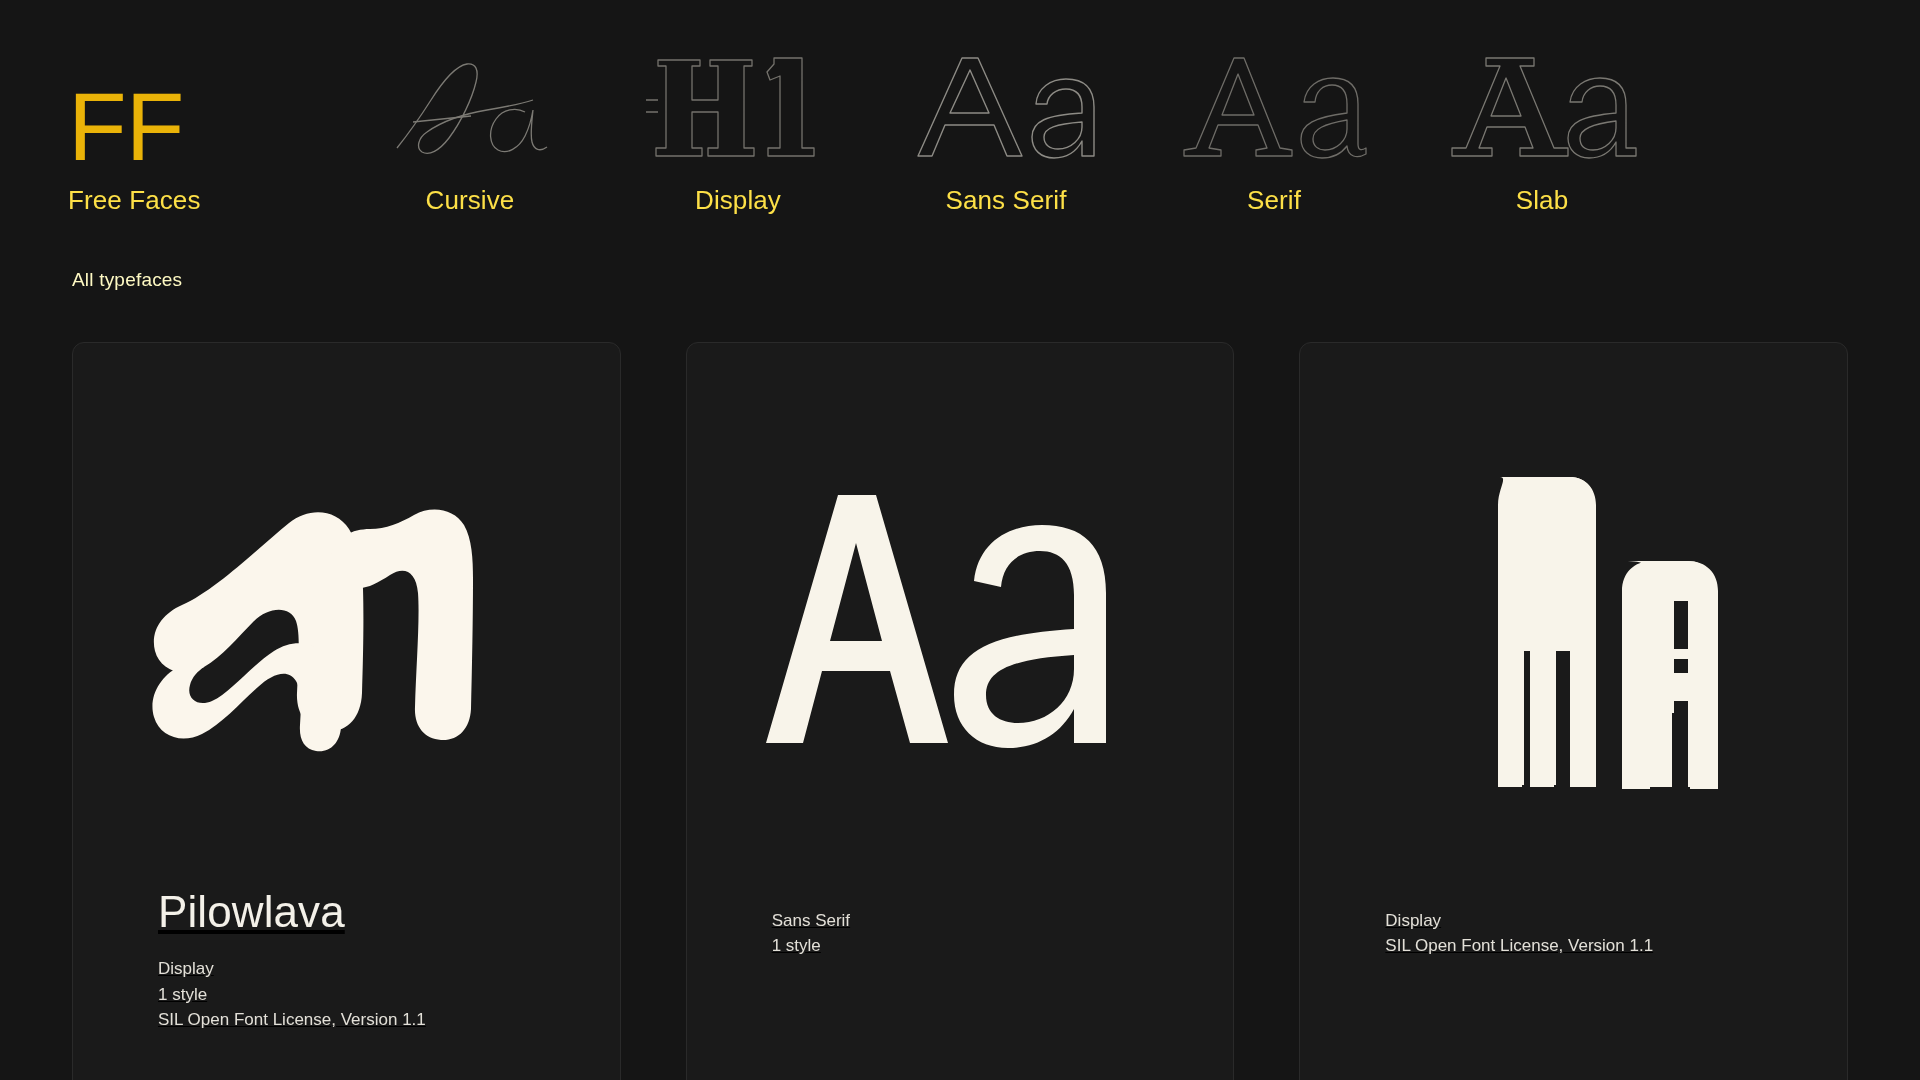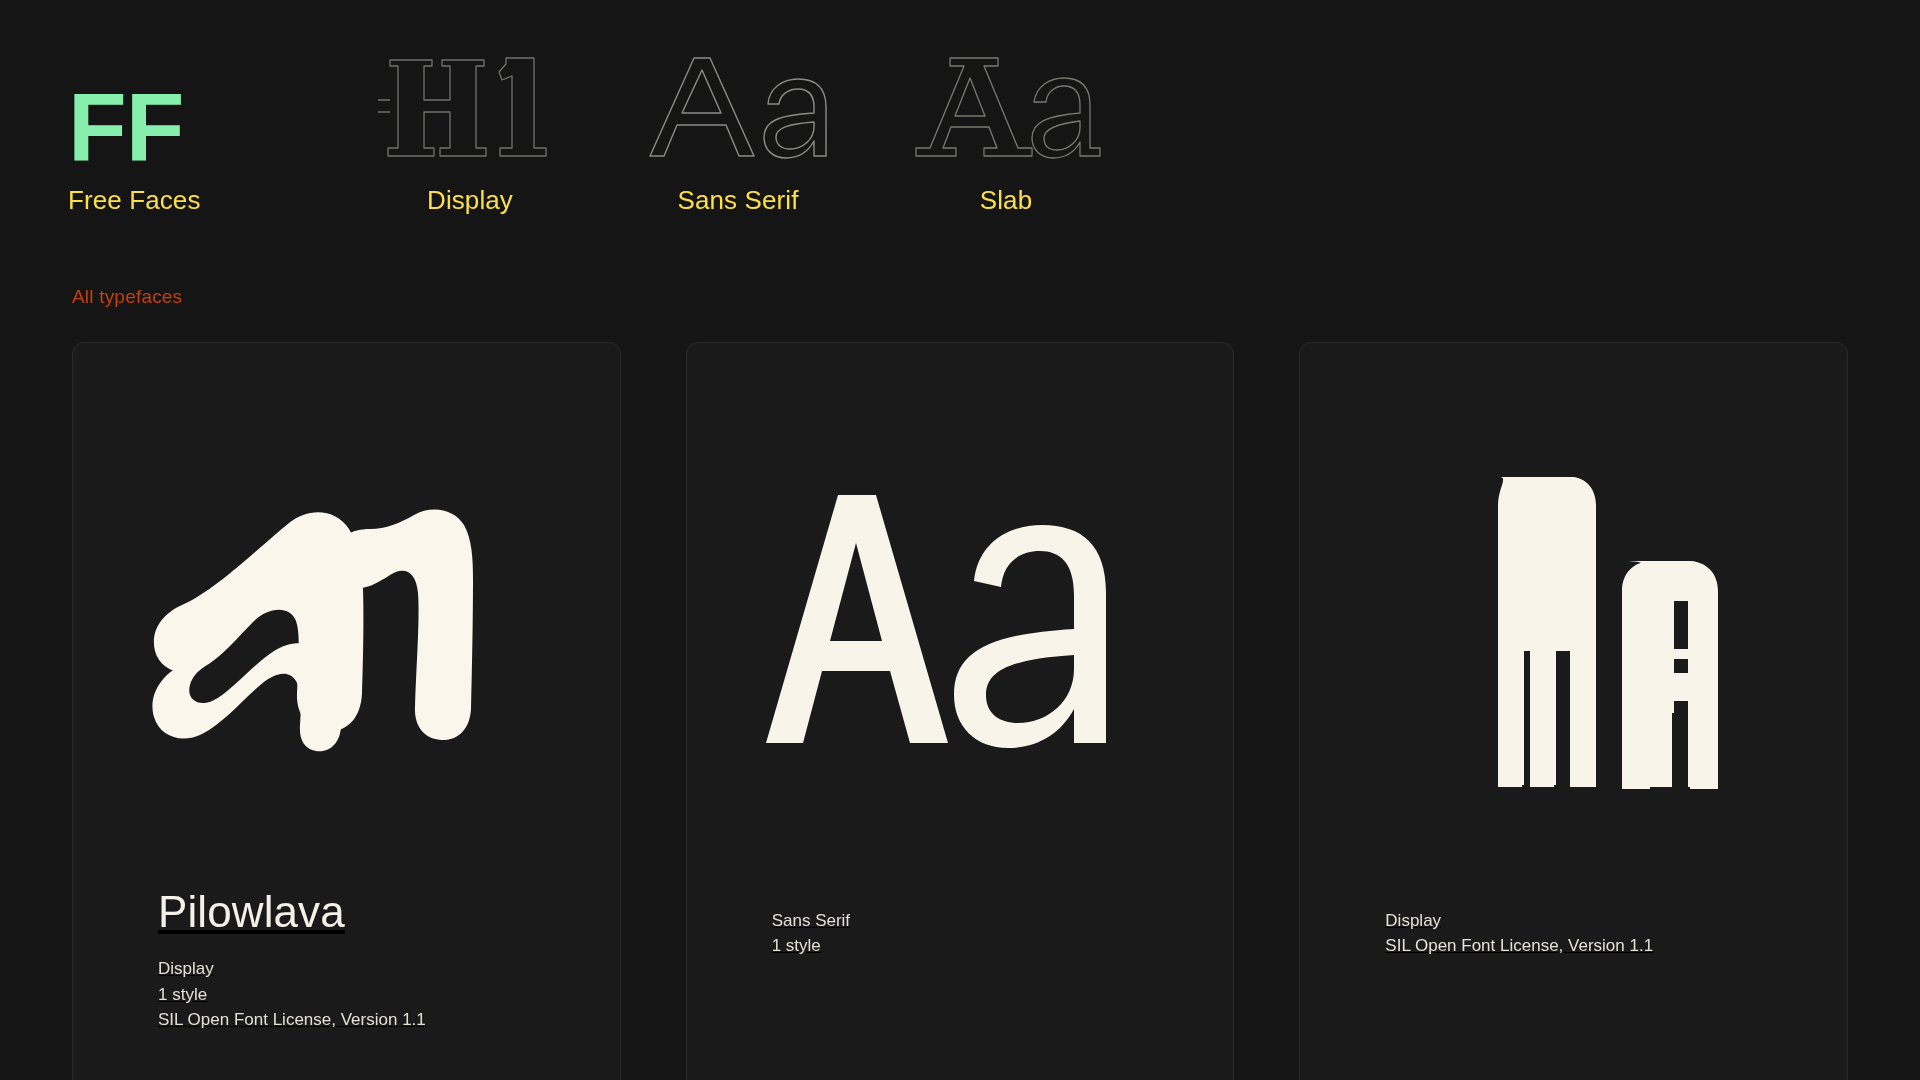--- a/index.html
+++ b/index.html
@@ -49,33 +49,33 @@
     margin-top:14px;
     font-size:26px;
     letter-spacing:0.1px;
     color:#fde047;
     line-height:1.1;
     white-space:nowrap;
   }
   
   .brand-mark {
     font-size:96px;
-    font-weight:700;
+    font-weight:400;
     letter-spacing:-1px;
     line-height:0.95;
-    color:#86efac;
+    color:#eab308;
     font-family:"Liberation Sans", sans-serif;
   }
 
   
   #section-label {
     position:absolute;
-    left:72px; top:286px;
+    left:72px; top:269px;
     font-size:19px;
-    color:#c2410c;
+    color:#fef9c3;
     letter-spacing:0.2px;
   }
 
   
   #grid {
     position:absolute;
     left:0; top:342px;
     width:1920px;
     padding:0 72px;
     display:flex;
@@ -127,20 +127,32 @@
 
 <div id="header">
 
   <a class="nav-item">
     <div class="nav-glyph">
       <span class="brand-mark">FF</span>
     </div>
     <div class="nav-label">Free Faces</div>
   </a>
 
+  <a class="nav-item center">
+    <div class="nav-glyph">
+      <svg width="190" height="120" viewBox="0 0 190 120">
+        <g fill="none" stroke="#7c7a74" stroke-width="1.3">
+          <path d="M22 96 C30 86 42 70 56 48 C68 29 80 14 92 12 C101 11 104 18 101 30 C97 47 86 70 74 86 C64 99 54 104 47 100 C41 96 43 86 52 80 C66 70 88 62 112 58 C130 55 146 52 158 48"></path>
+          <path d="M38 70 L96 64"></path>
+          <path d="M150 60 C141 55 128 57 121 67 C113 78 114 93 123 98 C132 103 144 96 150 84 C155 74 157 64 158 58 C157 68 155 82 157 90 C159 98 165 100 172 95"></path>
+        </g>
+      </svg>
+    </div>
+    <div class="nav-label">Cursive</div>
+  </a>
 
   <a class="nav-item center">
     <div class="nav-glyph">
       <svg width="185" height="120" viewBox="0 0 185 120">
         <g fill="none" stroke="#74726c" stroke-width="1.3" stroke-linejoin="round">
           <path d="M12 14 L12 8 L54 8 L54 14 L46 14 L46 48 L72 48 L72 14 L64 14 L64 8 L106 8 L106 14 L98 14 L98 96 L108 96 L108 104 L62 104 L62 96 L72 96 L72 60 L46 60 L46 96 L56 96 L56 104 L10 104 L10 96 L20 96 L20 14 Z"></path>
           <path d="M128 12 L128 6 L156 6 L156 96 L168 96 L168 104 L122 104 L122 96 L134 96 L134 24 L124 28 L121 20 Z"></path>
           <path d="M0 48 L12 48 M0 60 L12 60"></path>
         </g>
       </svg>
@@ -154,20 +166,31 @@
       <svg width="185" height="120" viewBox="0 0 185 120">
         <g fill="none" stroke="#8d8b85" stroke-width="1.4" stroke-linejoin="round">
           <path d="M4 104 L48 6 L64 6 L108 104 L93 104 L80 73 L31 73 L18 104 Z M36 61 L75 61 L56 18 Z"></path>
           <path d="M122 52 C123 36 137 27 152 27 C170 27 180 36 180 55 L180 104 L168 104 L168 89 C162 100 152 106 140 106 C127 106 118 98 118 85 C118 69 133 63 168 61 L168 55 C168 43 162 37 152 37 C142 37 134 43 133 52 Z M168 70 C142 72 130 76 130 85 C130 93 136 97 144 97 C157 97 168 87 168 75 Z"></path>
         </g>
       </svg>
     </div>
     <div class="nav-label">Sans Serif</div>
   </a>
 
+  <a class="nav-item center">
+    <div class="nav-glyph">
+      <svg width="185" height="120" viewBox="0 0 185 120">
+        <g fill="none" stroke="#6e6c67" stroke-width="1.3" stroke-linejoin="round">
+          <path d="M2 104 L2 98 L14 96 L52 6 L62 6 L98 96 L110 98 L110 104 L74 104 L74 98 L85 96 L76 73 L36 73 L27 96 L39 98 L39 104 Z M40 63 L72 63 L56 22 Z"></path>
+          <path d="M122 50 C124 34 137 26 151 26 C167 26 176 34 176 52 L176 92 C176 98 179 99 184 96 L184 102 C175 107 166 105 165 94 C159 102 150 106 140 106 C128 106 119 99 119 87 C119 72 133 65 165 61 L165 52 C165 39 160 33 150 33 C141 33 134 39 133 50 Z M165 68 C142 72 131 77 131 87 C131 94 136 98 143 98 C154 98 165 89 165 77 Z"></path>
+        </g>
+      </svg>
+    </div>
+    <div class="nav-label">Serif</div>
+  </a>
 
   <a class="nav-item center">
     <div class="nav-glyph">
       <svg width="185" height="120" viewBox="0 0 185 120">
         <g fill="none" stroke="#7a7872" stroke-width="1.3" stroke-linejoin="round">
           <path d="M2 104 L2 96 L16 96 L50 14 L36 14 L36 6 L84 6 L84 14 L70 14 L104 96 L118 96 L118 104 L70 104 L70 96 L83 96 L75 75 L37 75 L29 96 L42 96 L42 104 Z M41 64 L71 64 L56 26 Z"></path>
           <path d="M120 50 C122 34 136 26 150 26 C167 26 176 35 176 53 L176 96 L186 96 L186 104 L166 104 L166 90 C160 101 150 106 139 106 C127 106 118 98 118 86 C118 70 133 64 166 61 L166 53 C166 40 160 34 150 34 C141 34 133 40 132 50 Z M166 69 C142 72 130 77 130 86 C130 94 135 98 143 98 C155 98 166 88 166 76 Z"></path>
         </g>
       </svg>
     </div>

